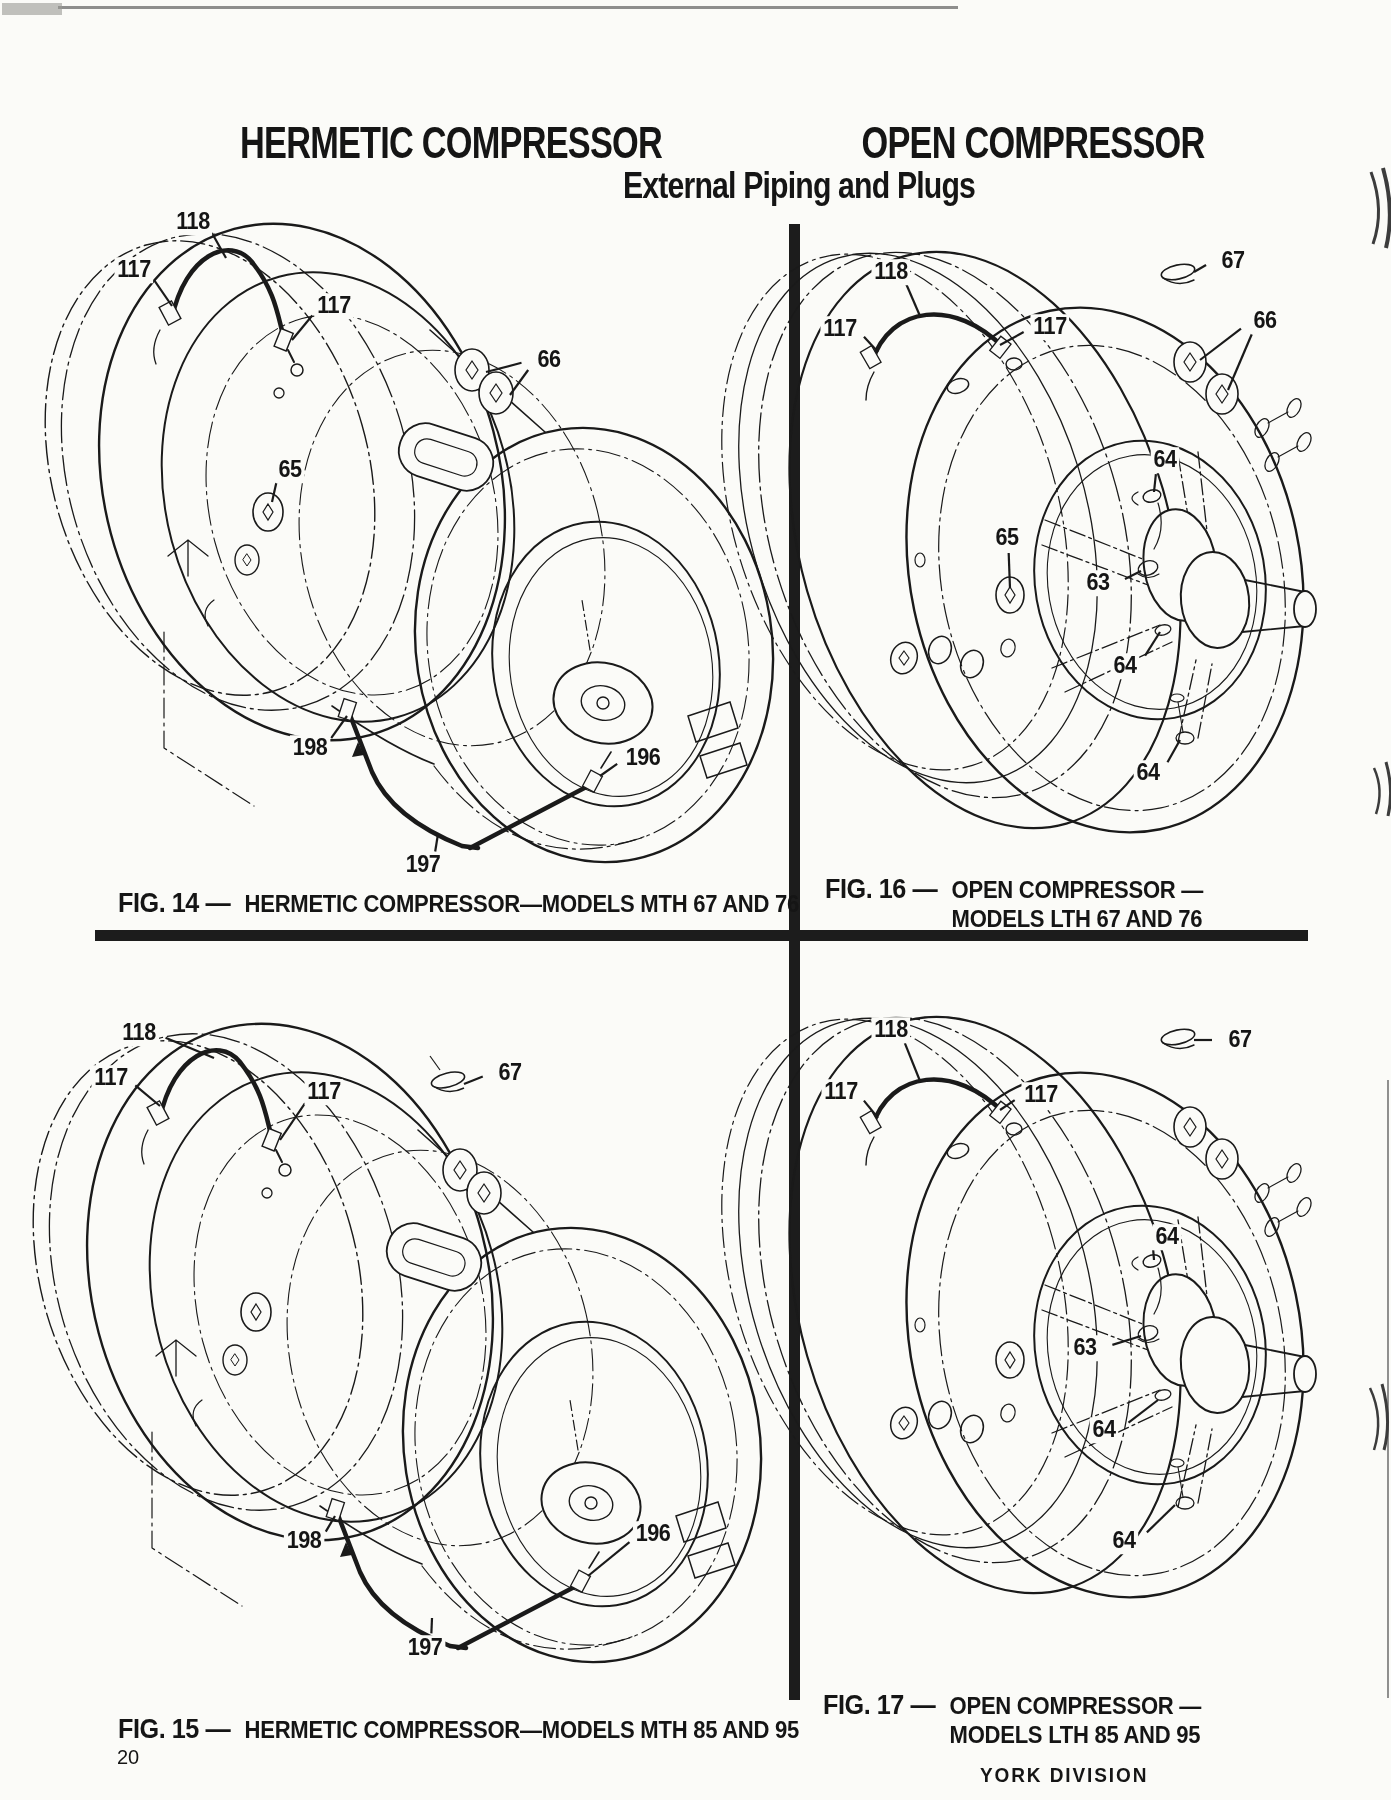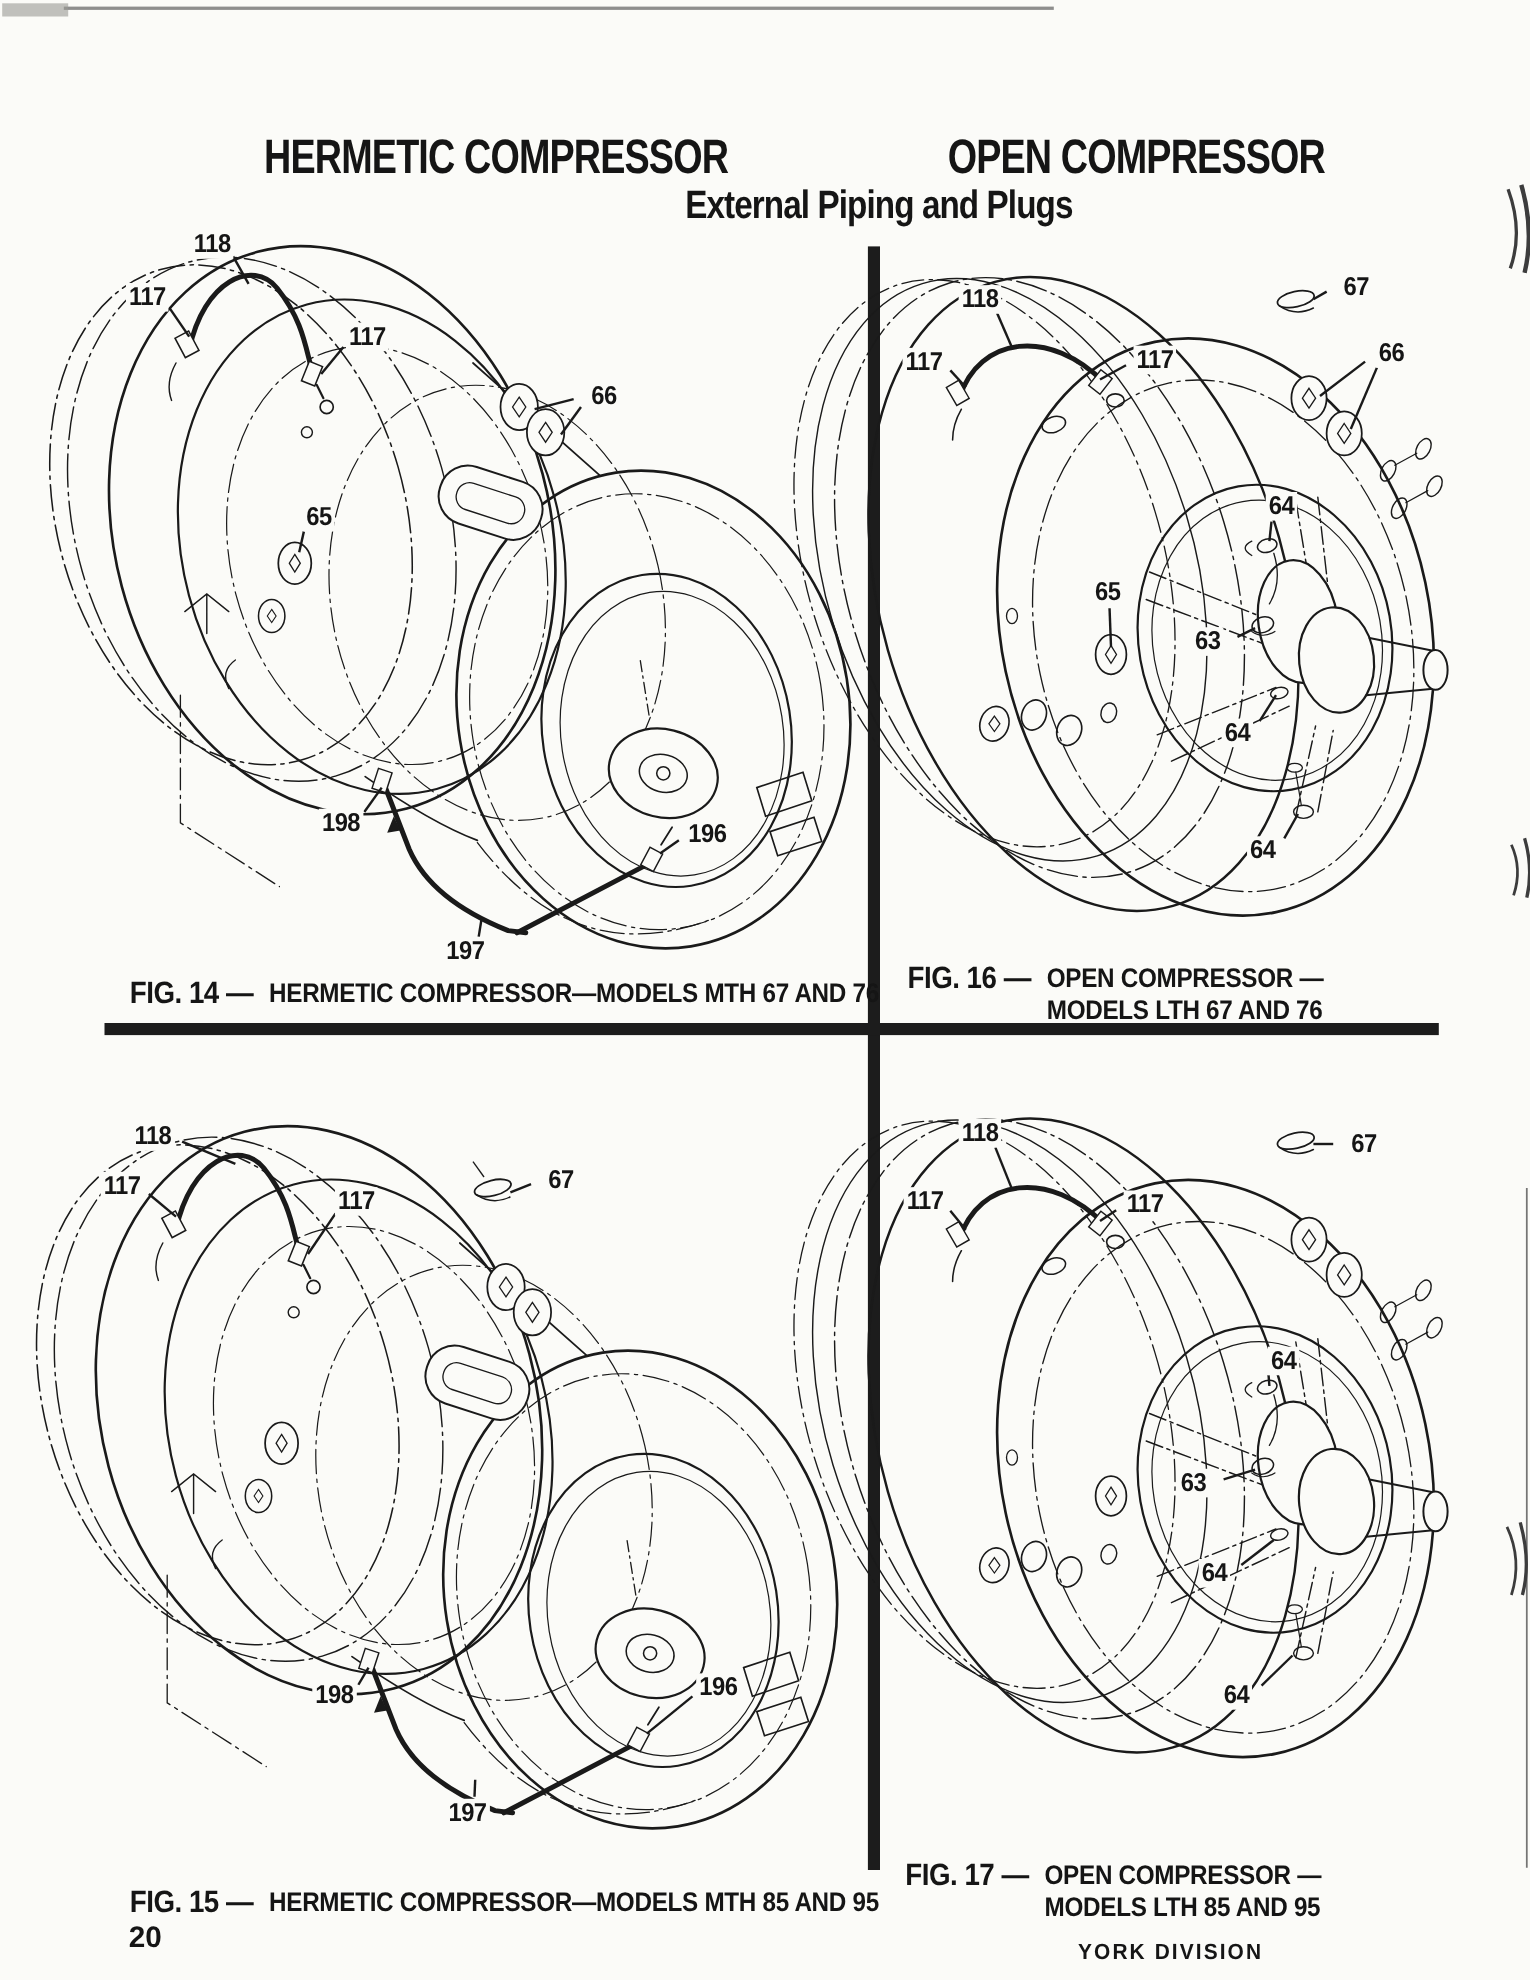--- a/index.html
+++ b/index.html
@@ -10,21 +10,21 @@
   .sub{position:absolute;font-weight:bold;font-size:36px;letter-spacing:-1px;white-space:nowrap;
        transform:translateX(-50%) scaleX(0.84);transform-origin:center top;}
   .vbar{position:absolute;background:#1c1c1c;}
   .hbar{position:absolute;background:#1c1c1c;}
   .caption{position:absolute;display:flex;align-items:flex-start;gap:16px;white-space:nowrap;
            transform:scaleX(0.90);transform-origin:left top;}
   .cap-num{font-weight:bold;font-size:28px;letter-spacing:-0.5px;line-height:1.05;}
   .cap-title{font-weight:bold;font-size:24.5px;letter-spacing:-0.3px;line-height:1.05;padding-top:3px;}
   .cap-lines{display:flex;flex-direction:column;line-height:1.16;}
   .cap-lines .cap-title{padding-top:3px;}
-  .footer-num{position:absolute;font-weight:bold;font-size:27px;}
+  .footer-num{position:absolute;font-weight:normal;font-size:20px;}
   .footer-right{position:absolute;font-weight:bold;font-size:20px;letter-spacing:2px;
                 transform:scaleX(0.95);transform-origin:left top;}
   #art-svg{position:absolute;left:0;top:0;width:1391px;height:1800px;}
   #leader-layer line{stroke:#1a1a1a;stroke-width:2.2;}
   #callout-layer{position:absolute;left:0;top:0;width:1391px;height:1800px;pointer-events:none;padding-left:16px;}
   .callout{position:absolute;transform:translate(-50%,-50%) scaleX(0.92);font-size:23.5px;
            font-weight:bold;line-height:1;background:#fbfbf8;padding:1px 3px;letter-spacing:-0.5px;}
   .top-line{position:absolute;left:58px;top:6px;width:900px;height:3px;background:#6a6a6a;opacity:.75;}
   .top-smudge{position:absolute;left:2px;top:3px;width:60px;height:12px;background:#9a9a94;opacity:.6;}
 </style>

